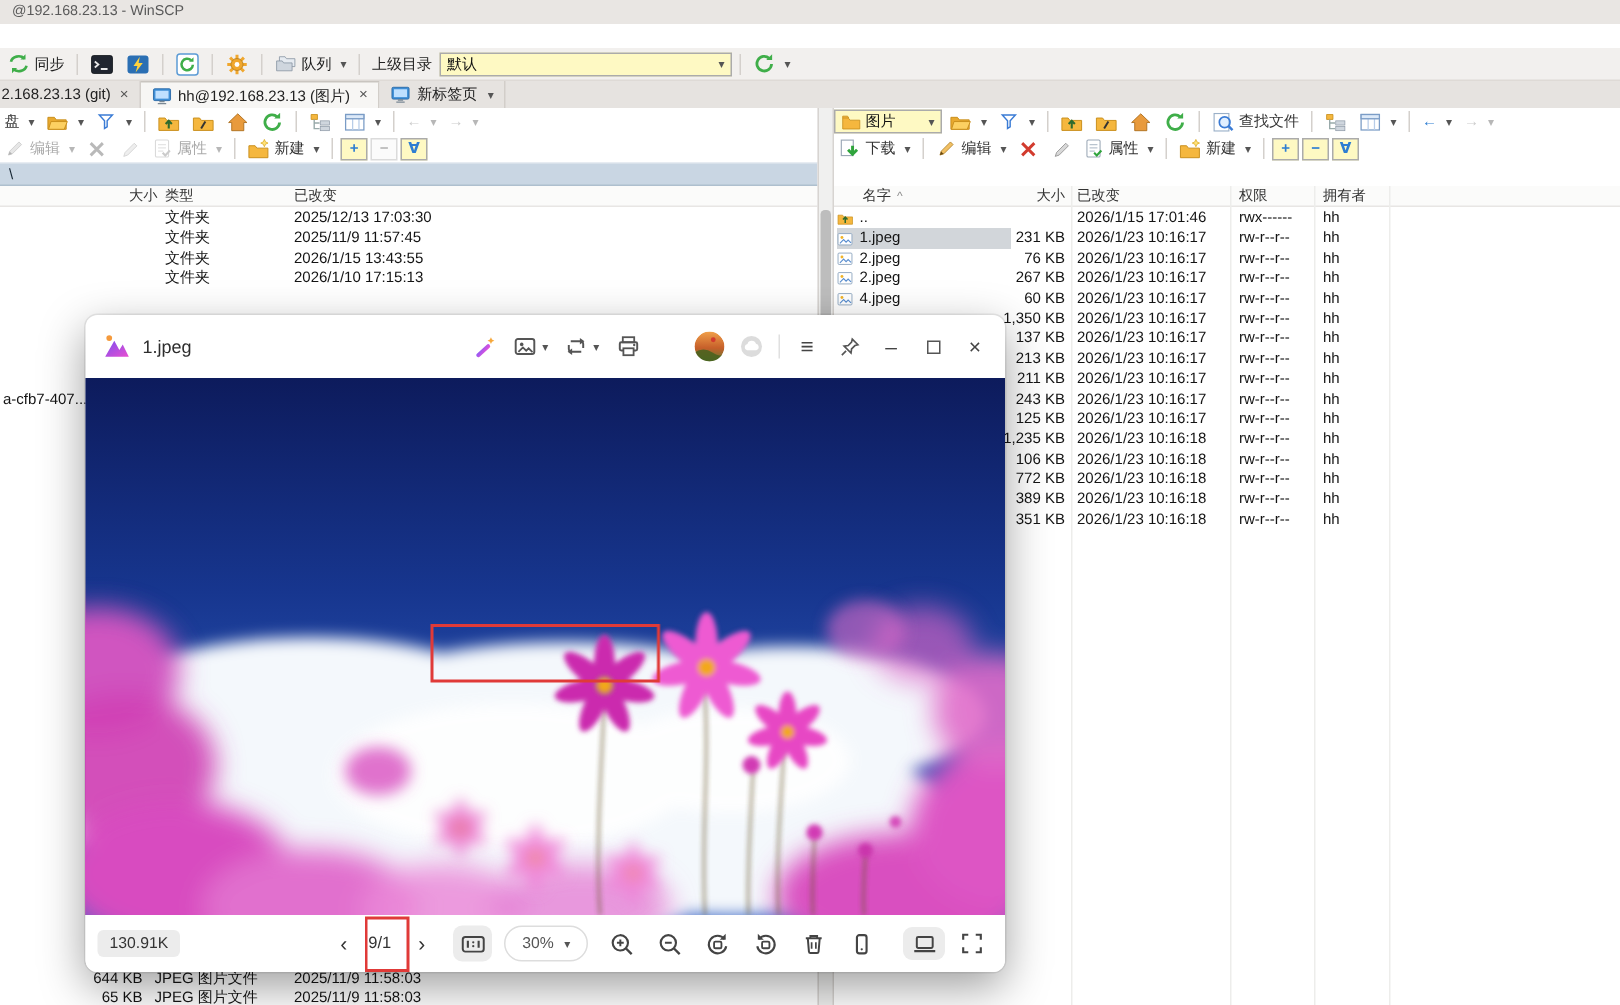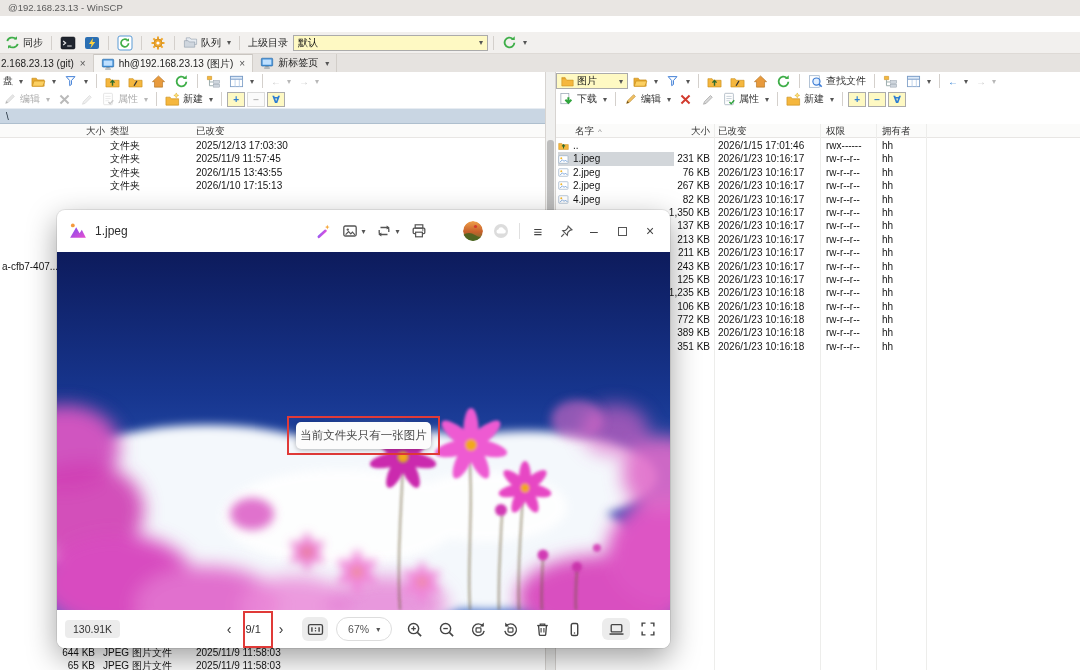--- a/index.html
+++ b/index.html
@@ -661,21 +661,21 @@
         <span class="fcell" style="left:270px;width:52px;">rw-r--r--</span>
         <span class="fcell" style="left:326px;width:40px;">hh</span>
       </div>
       <div class="frow">
         <span class="fcell" style="left:2px;width:116px;display:flex;align-items:center;gap:4px;height:13.4px;">
           <svg width="11" height="11">
             <use href="#s-pic"></use>
           </svg>
           <span>4.jpeg</span>
         </span>
-        <span class="fcell" style="left:64px;width:90px;text-align:right;">82 KB</span>
+        <span class="fcell" style="left:64px;width:90px;text-align:right;">60 KB</span>
         <span class="fcell" style="left:162px;width:105px;">2026/1/23 10:16:17</span>
         <span class="fcell" style="left:270px;width:52px;">rw-r--r--</span>
         <span class="fcell" style="left:326px;width:40px;">hh</span>
       </div>
       <div class="frow">
         <span class="fcell" style="left:2px;width:116px;display:flex;align-items:center;gap:4px;height:13.4px;">
           <span></span>
         </span>
         <span class="fcell" style="left:64px;width:90px;text-align:right;">1,350 KB</span>
         <span class="fcell" style="left:162px;width:105px;">2026/1/23 10:16:17</span>
@@ -990,21 +990,21 @@
       <span style="flex:0 0 98px;"></span>
       <span class="navg"><span>‹</span></span>
       <span style="font-size:11px;color:#333;width:26px;text-align:center;">9/1</span>
       <span class="navg" style="width:30px;"><span>›</span></span>
       <span class="graybtn" style="width:26px;height:24px;margin-left:6px;">
           <svg width="17" height="17">
             <use href="#v-o2o"></use>
           </svg>
         </span>
       <span class="zoompill" style="margin-left:8px;">
-          <span>67%</span>
+          <span>30%</span>
           <span class="drop">▾</span>
         </span>
       <span class="vico" style="margin-left:8px;">
           <svg width="17" height="17">
             <use href="#v-zin"></use>
           </svg>
         </span>
       <span class="vico" style="margin-left:4px;">
           <svg width="17" height="17">
             <use href="#v-zout"></use>
@@ -1038,18 +1038,15 @@
         </span>
       <span class="vico" style="margin:0 8px 0 4px;">
           <svg width="16" height="16">
             <use href="#v-fs"></use>
           </svg>
         </span>
     </div>
   </div>
 
   <div class="abs redbox" style="left:287px;top:416px;width:153px;height:39px;"></div>
-  <div class="abs toastpill" style="left:296px;top:422px;width:135px;height:27px;z-index:31;">
-      <span>当前文件夹只有一张图片</span>
-    </div>
   <div class="abs redbox" style="left:243px;top:611px;width:30px;height:37px;"></div>
 
 </div>
 
 </body></html>

